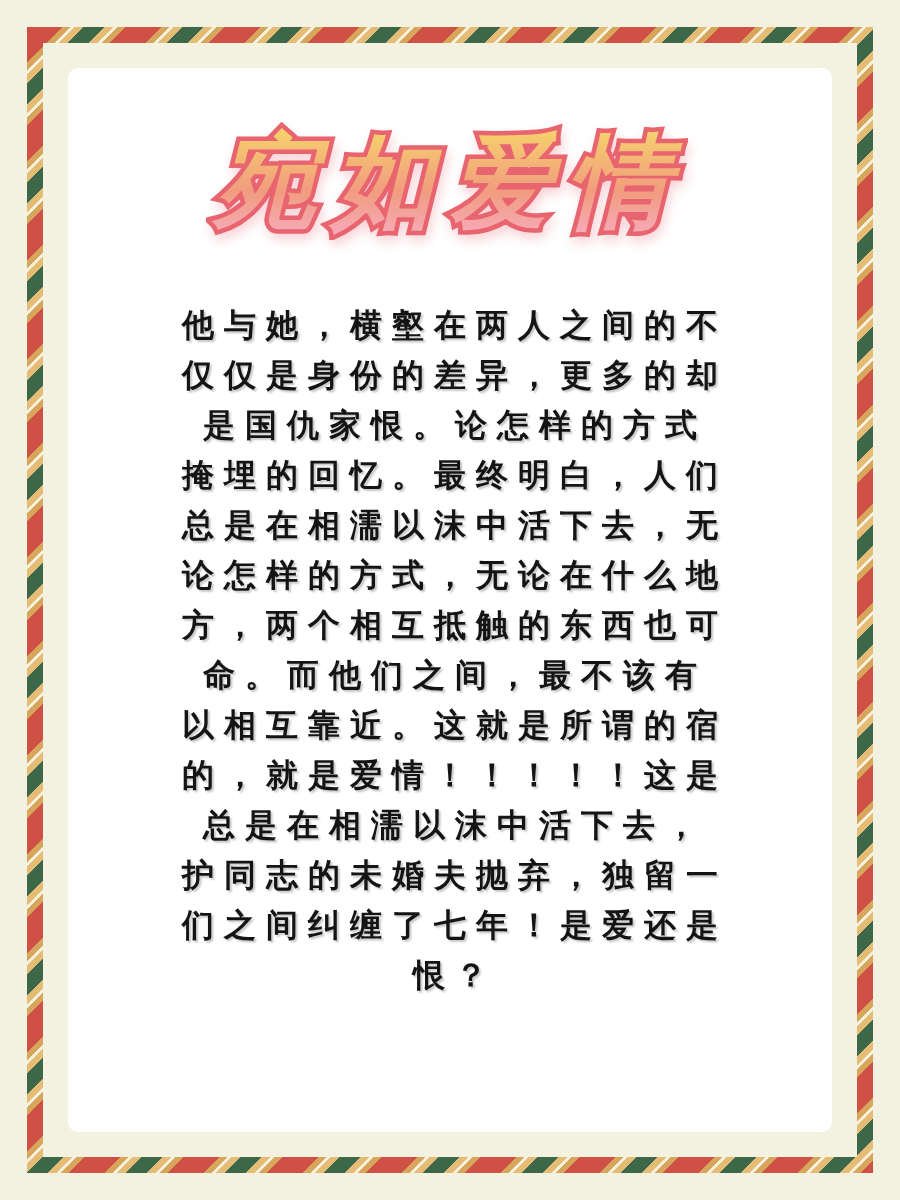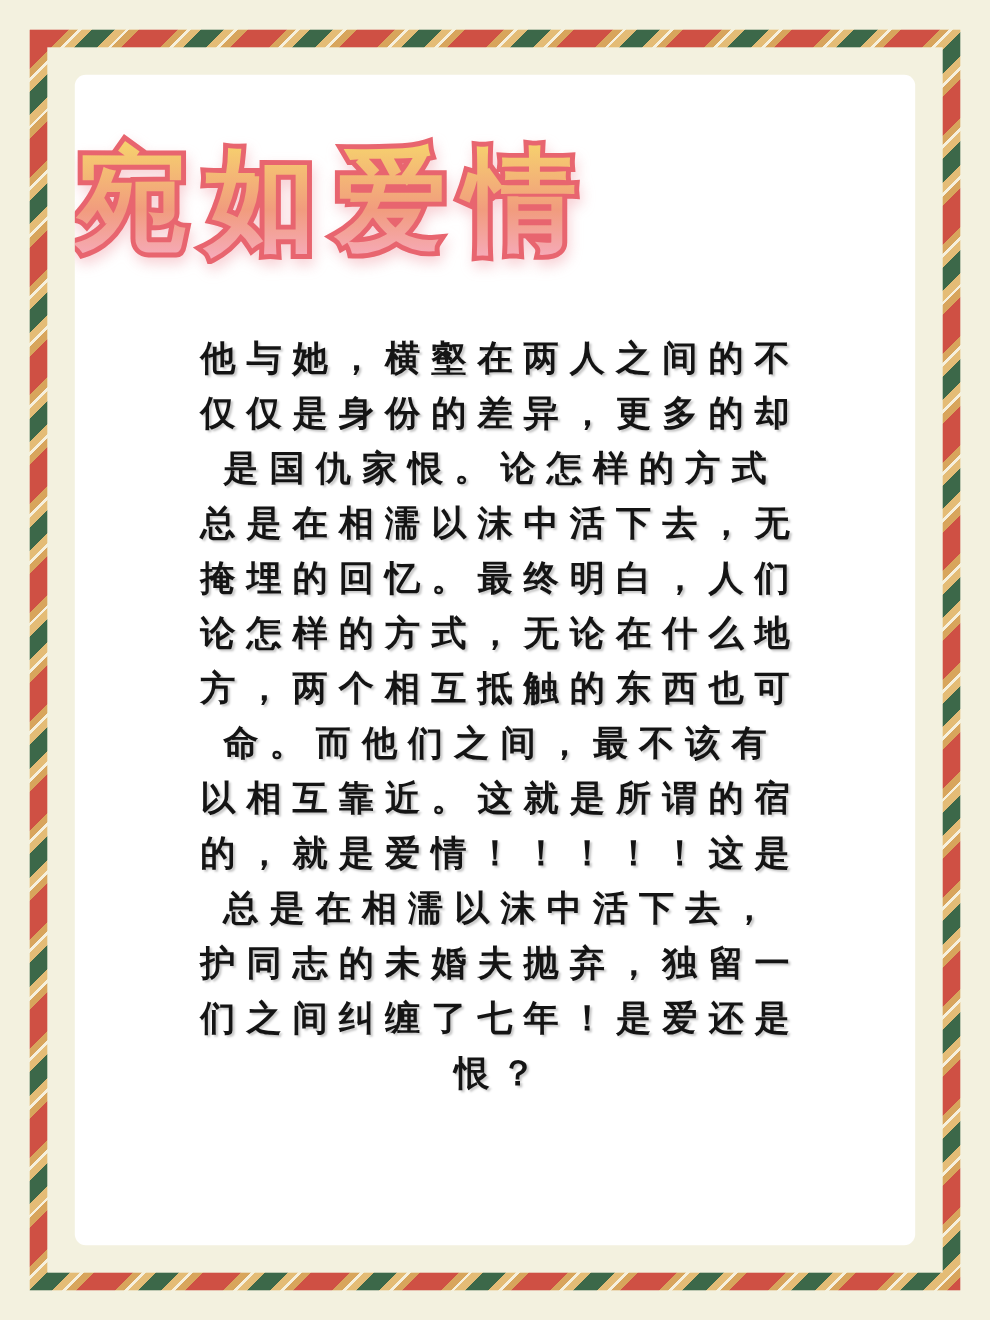--- a/index.html
+++ b/index.html
@@ -49,28 +49,29 @@
     position: absolute;
     inset: 68px;
     background: var(--panel-bg);
     border-radius: 10px;
     overflow: hidden;
   }
   
   .title-wrap {
     margin-top: 58px;
     height: 118px;
-    text-align: left;
+    text-align: center;
     position: relative;
     font-weight: 900;
     font-size: 102px;
     line-height: 112px;
     letter-spacing: 16px;
     padding-left: 32px;
     white-space: nowrap;
+    font-style: italic;
   }
   .title-wrap span { display: block; position: absolute; left: 0; right: 0; top: 0; }
   .t-stroke {
     -webkit-text-stroke: 9px var(--title-outline);
     color: var(--title-outline);
     filter: drop-shadow(2px 6px 6px rgba(235, 130, 140, 0.35));
   }
   .t-fill {
     background: linear-gradient(180deg,
       var(--title-grad-top) 6%,
@@ -108,23 +109,23 @@
       <span class="t-fill">宛如爱情</span>
     </div>
     <div class="body-text">
 
         <div class="line">他与她，横壑在两人之间的不</div>
 
         <div class="line">仅仅是身份的差异，更多的却</div>
 
         <div class="line">是国仇家恨。论怎样的方式</div>
 
+        <div class="line">掩埋的回忆。最终明白，人们</div>
+
         <div class="line">总是在相濡以沫中活下去，无</div>
-
-        <div class="line">掩埋的回忆。最终明白，人们</div>
 
         <div class="line">论怎样的方式，无论在什么地</div>
 
         <div class="line">方，两个相互抵触的东西也可</div>
 
         <div class="line">命。而他们之间，最不该有</div>
 
         <div class="line">以相互靠近。这就是所谓的宿</div>
 
         <div class="line">的，就是爱情！！！！！这是</div>

